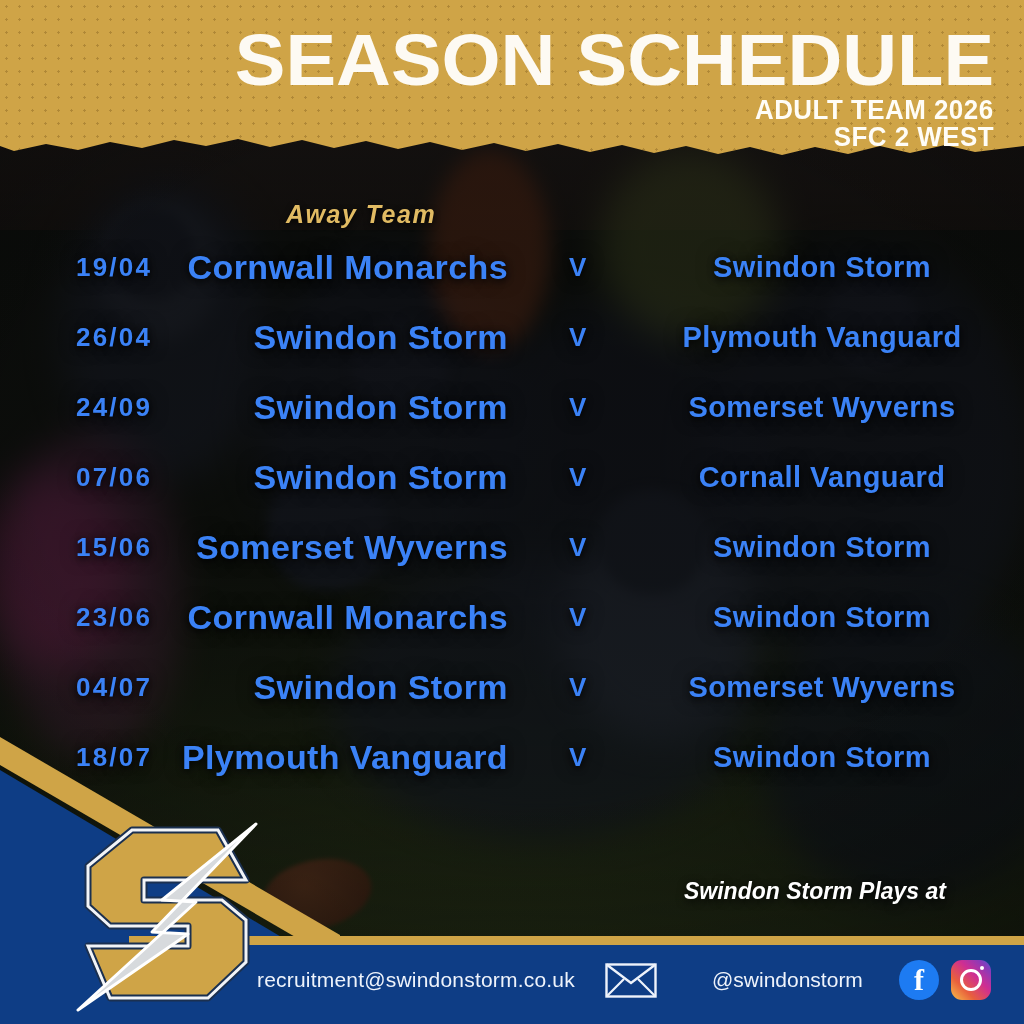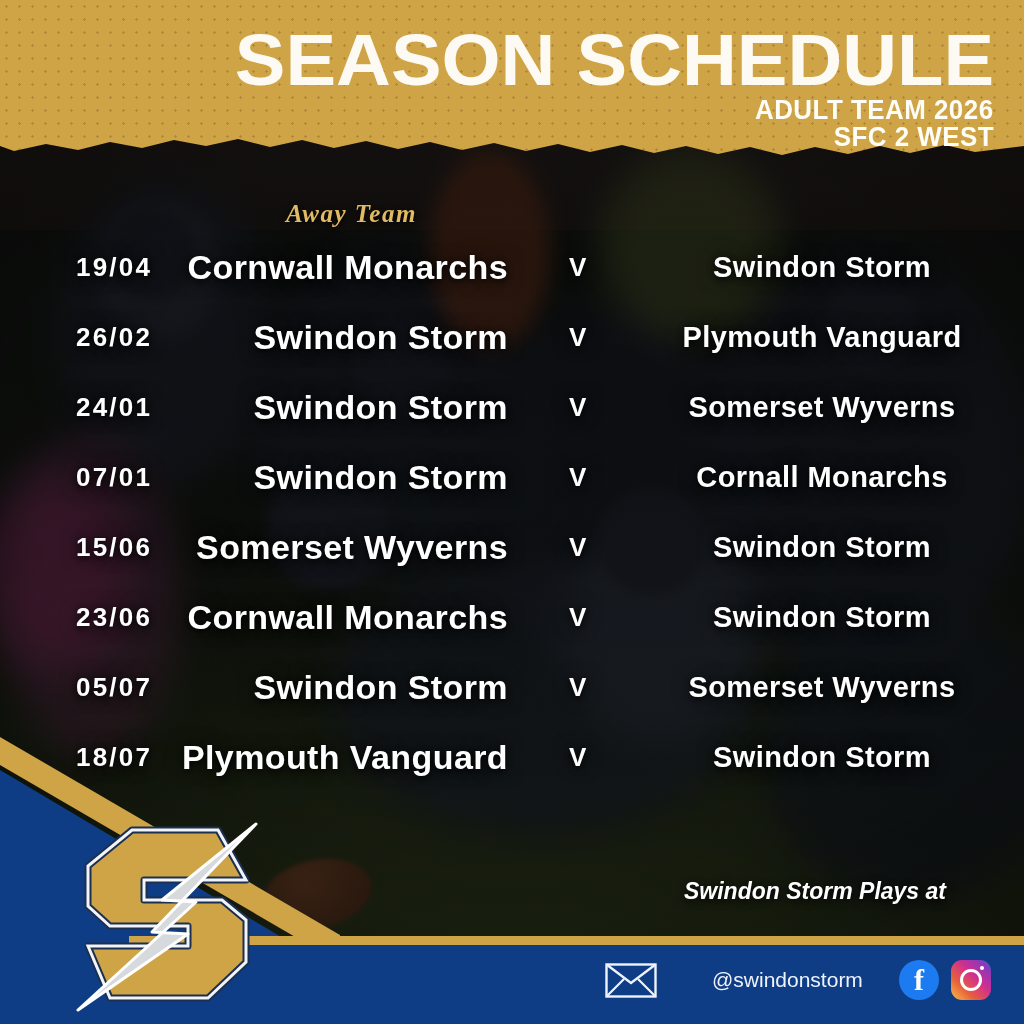--- a/index.html
+++ b/index.html
@@ -81,29 +81,29 @@
   }
   .sub1{top:95px;font-size:27px;}
   .sub2{top:122px;font-size:27px;}
 
   
   .col-away,.col-home{
     position:absolute;color:#e1bb63;font-style:italic;font-weight:700;
     font-size:25px;letter-spacing:1.5px;white-space:nowrap;
     text-shadow:0 2px 6px rgba(0,0,0,.8);
   }
-  .col-away{left:286px;top:200px;font-family:Liberation Serif, serif;}
+  .col-away{left:286px;top:200px;}
   .col-home{left:706px;top:203px;}
 
   
   .rows{position:absolute;left:0;top:232px;width:100%;}
   .row{position:relative;height:70px;}
   .cell{
     position:absolute;top:50%;transform:translateY(-50%);
-    color:#ffffff;font-weight:700;white-space:nowrap;
+    color:#3b82f6;font-weight:700;white-space:nowrap;
     text-shadow:0 2px 7px rgba(0,0,0,.85),0 0 18px rgba(0,0,0,.55);
   }
   .date{left:76px;font-size:26px;letter-spacing:2.2px;}
   .away{right:516px;font-size:34px;letter-spacing:.4px;}
   .vs{left:569px;font-size:26px;}
   .home{left:622px;width:400px;text-align:center;font-size:29px;letter-spacing:.4px;}
 
   
   .wedge{
     position:absolute;left:0;bottom:0;width:330px;height:290px;
@@ -188,51 +188,51 @@
   <div class="col-away">Away Team</div>
 
   <div class="rows">
     <div class="row">
       <div class="cell date">19/04</div>
       <div class="cell away">Cornwall Monarchs</div>
       <div class="cell vs">V</div>
       <div class="cell home">Swindon Storm</div>
     </div>
     <div class="row">
-      <div class="cell date">26/02</div>
+      <div class="cell date">26/04</div>
       <div class="cell away">Swindon Storm</div>
       <div class="cell vs">V</div>
       <div class="cell home">Plymouth Vanguard</div>
     </div>
     <div class="row">
-      <div class="cell date">24/01</div>
+      <div class="cell date">24/09</div>
       <div class="cell away">Swindon Storm</div>
       <div class="cell vs">V</div>
       <div class="cell home">Somerset Wyverns</div>
     </div>
     <div class="row">
-      <div class="cell date">07/01</div>
-      <div class="cell away">Swindon Storm</div>
-      <div class="cell vs">V</div>
-      <div class="cell home">Cornall Monarchs</div>
+      <div class="cell date">07/06</div>
+      <div class="cell away">Swindon Storm</div>
+      <div class="cell vs">V</div>
+      <div class="cell home">Cornall Vanguard</div>
     </div>
     <div class="row">
       <div class="cell date">15/06</div>
       <div class="cell away">Somerset Wyverns</div>
       <div class="cell vs">V</div>
       <div class="cell home">Swindon Storm</div>
     </div>
     <div class="row">
       <div class="cell date">23/06</div>
       <div class="cell away">Cornwall Monarchs</div>
       <div class="cell vs">V</div>
       <div class="cell home">Swindon Storm</div>
     </div>
     <div class="row">
-      <div class="cell date">05/07</div>
+      <div class="cell date">04/07</div>
       <div class="cell away">Swindon Storm</div>
       <div class="cell vs">V</div>
       <div class="cell home">Somerset Wyverns</div>
     </div>
     <div class="row">
       <div class="cell date">18/07</div>
       <div class="cell away">Plymouth Vanguard</div>
       <div class="cell vs">V</div>
       <div class="cell home">Swindon Storm</div>
     </div>
@@ -241,20 +241,21 @@
   <div class="venue">
     <div>Swindon Storm Plays at</div>
   </div>
 
   <div class="wedge-gold"></div>
   <div class="wedge"></div>
 
   <div class="foot-gold"></div>
   <div class="foot-bar"></div>
 
+  <div class="email">recruitment@swindonstorm.co.uk</div>
 
   <span class="envelope">
     <svg viewBox="0 0 52 35" width="52" height="35" aria-hidden="true">
       <rect x="1.5" y="1.5" width="49" height="32" fill="none" stroke="#eef3fb" stroke-width="2.4"></rect>
       <path d="M1.5 1.5 L26 20 L50.5 1.5" fill="none" stroke="#eef3fb" stroke-width="2.4"></path>
       <path d="M1.5 33.5 L19 16 M50.5 33.5 L33 16" fill="none" stroke="#eef3fb" stroke-width="2.2"></path>
     </svg>
   </span>
 
   <div class="handle">@swindonstorm</div>

